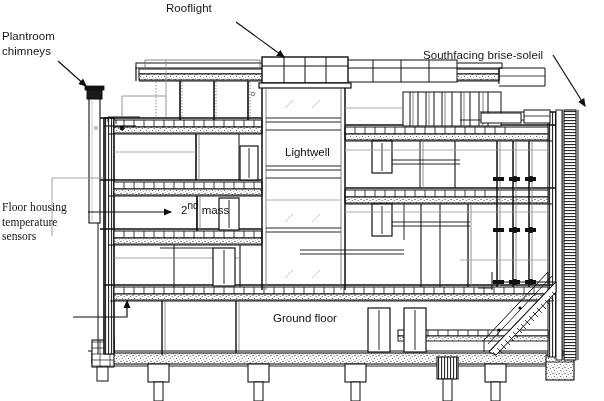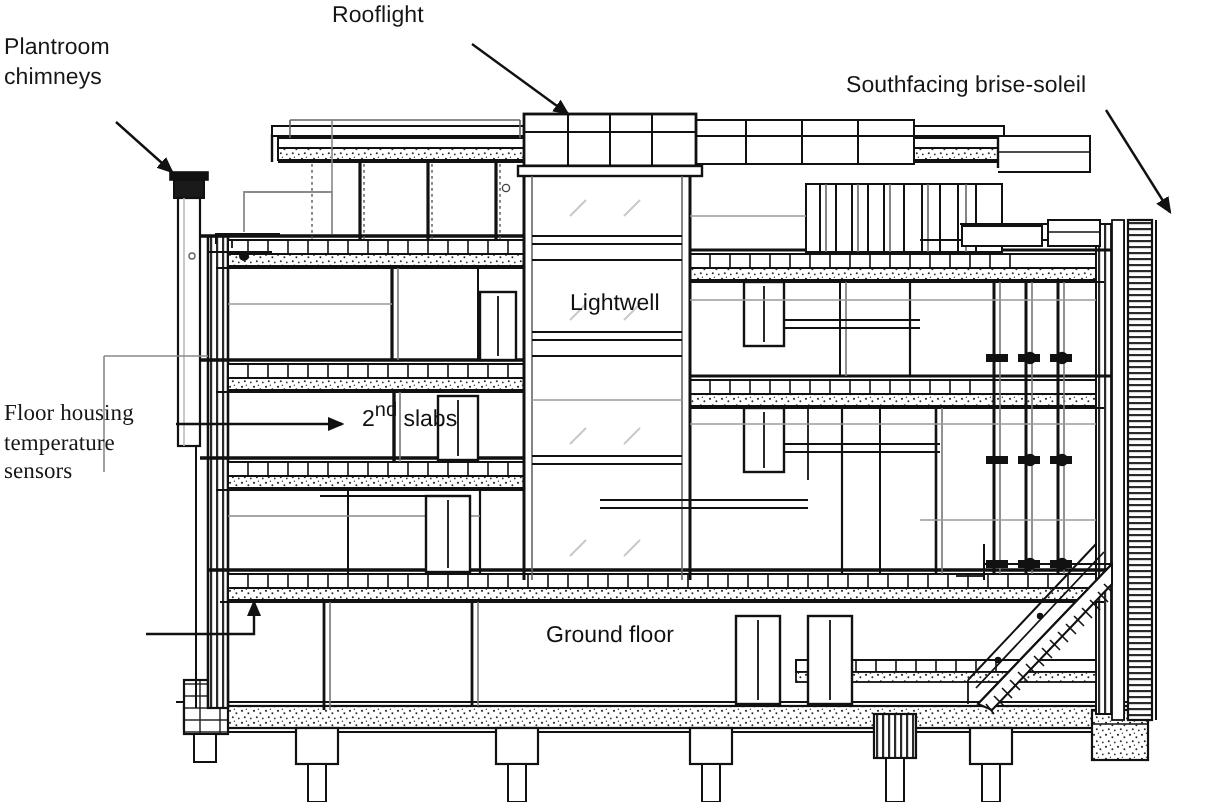--- a/index.html
+++ b/index.html
@@ -568,29 +568,29 @@
       <line x1="236" y1="22" x2="284" y2="57" marker-end="url(#arrowhead)"></line>
       <line x1="58" y1="61" x2="86" y2="86" marker-end="url(#arrowhead)"></line>
       <line x1="553" y1="55" x2="585" y2="106" marker-end="url(#arrowhead)"></line>
       <line x1="88" y1="212" x2="171" y2="212" marker-end="url(#arrowhead)"></line>
       <path d="M73,317 L127,317 L127,301" marker-end="url(#arrowhead)"></path>
     </g>
   </svg>
 
   <div class="anno left" style="left:166px;top:1px;">Rooflight</div>
 
-  <div class="anno left" style="left:2px;top:17px;">Plantroom
+  <div class="anno left" style="left:2px;top:29px;">Plantroom
 chimneys</div>
 
-  <div class="anno left" style="left:423px;top:36px;text-align:right;">Southfacing brise-soleil</div>
+  <div class="anno left" style="left:423px;top:48px;text-align:right;">Southfacing brise-soleil</div>
 
   <div class="anno left" style="left:2px;top:200px;font-family:Liberation Serif, serif;">Floor housing
 temperature
 sensors</div>
 
 
   <div class="in-plan" style="left:285px;top:146px;">Lightwell</div>
 
-  <div class="in-plan" style="left:181px;top:204px;"><span>2</span><sup>nd</sup><span> slabs</span></div>
+  <div class="in-plan" style="left:181px;top:204px;"><span>2</span><sup>nd</sup><span> mass</span></div>
 
   <div class="in-plan" style="left:273px;top:312px;">Ground floor</div>
 
 </div>
 
 </body></html>

